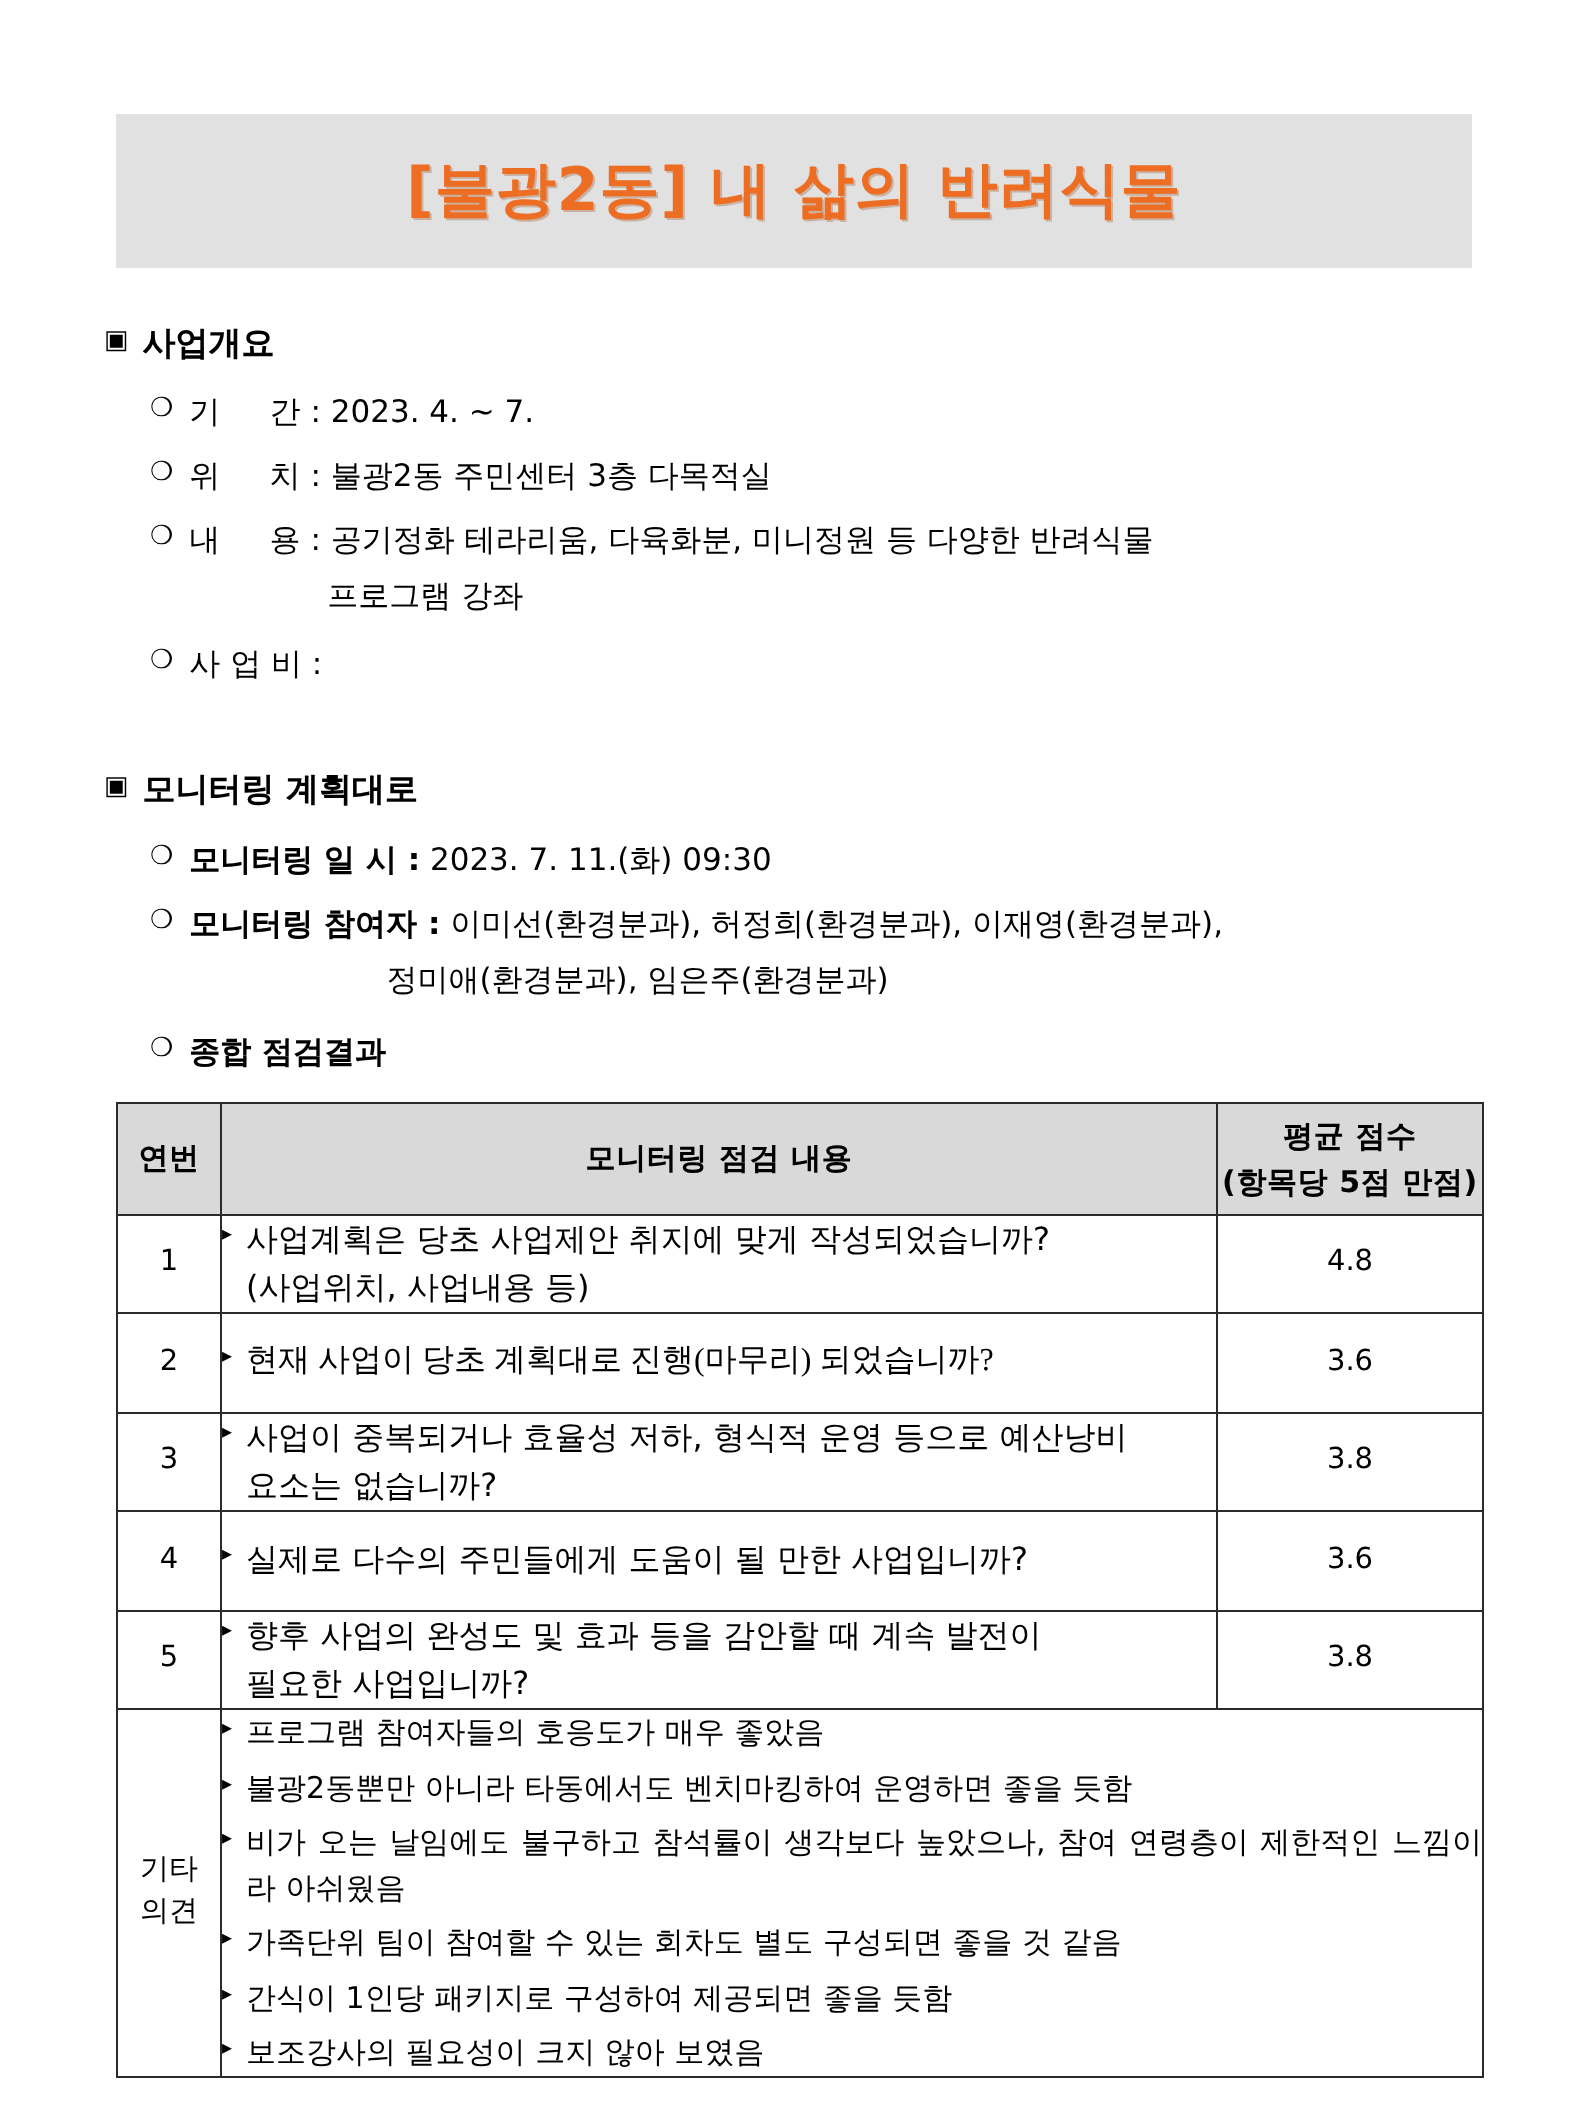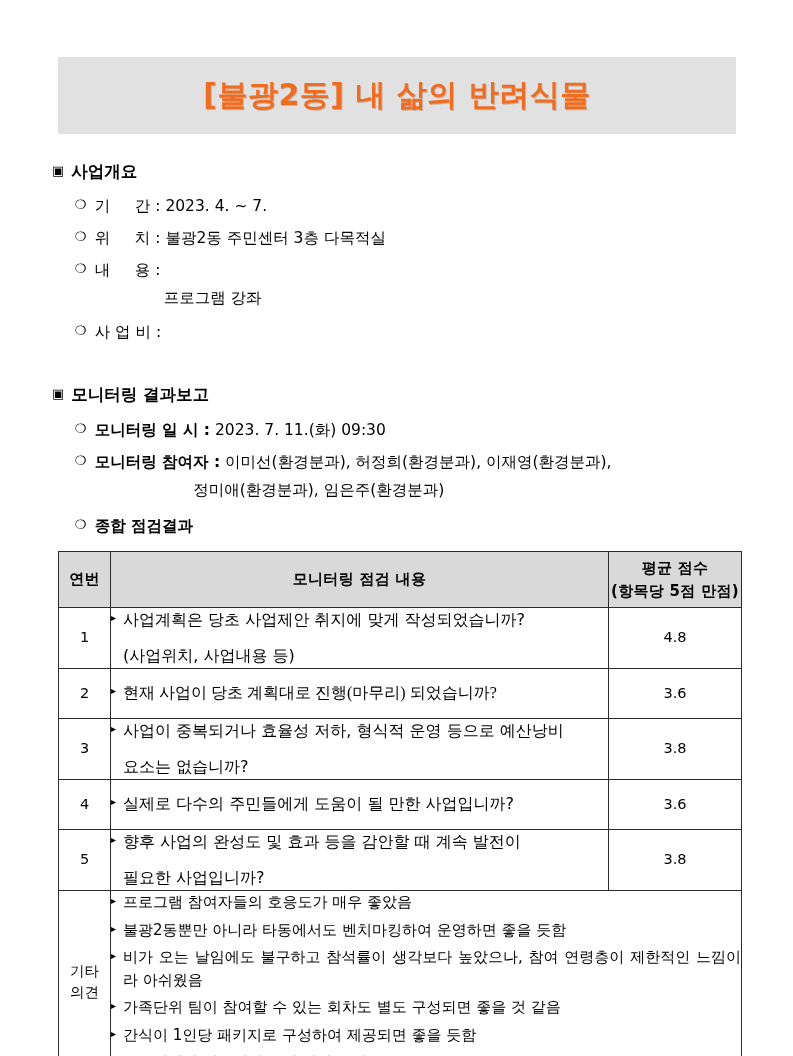--- a/index.html
+++ b/index.html
@@ -155,21 +155,21 @@
     margin-right: 7px;
     color: #000;
   }
   .q-text {
     flex: 1 1 auto;
     font-size: 16px;
     line-height: 1.5;
     text-align: justify;
     text-justify: inter-character;
   }
-  .q-text .l2 { display: block; margin-top: 12px; }
+  .q-text .l2 { display: block; }
 
   
   td.c-etc-label {
     text-align: center;
     font-size: 15px;
     line-height: 1.45;
     white-space: pre-line;
   }
   td.c-etc-body {
     padding: 7px 6px 7px 8px;
@@ -217,33 +217,34 @@
 
     <div class="item" style="margin-top:7px;">
       <span class="item-marker">❍</span>
       <span class="item-label spaced">위     치 :</span>
       <span class="item-value"> 불광2동 주민센터 3층 다목적실</span>
     </div>
 
     <div class="item" style="margin-top:7px;">
       <span class="item-marker">❍</span>
       <span class="item-label spaced">내     용 :</span>
+      <span class="item-value"> 공기정화 테라리움, 다육화분, 미니정원 등 다양한 반려식물</span>
     </div>
     <div class="item-cont" style="margin-top:3px;">                  프로그램 강좌</div>
 
     <div class="item" style="margin-top:9px;">
       <span class="item-marker">❍</span>
       <span class="item-label spaced">사 업 비 :</span>
     </div>
   </div>
 
   <div class="section" style="top:383px;">
     <div class="sec-head">
       <span class="sec-marker">▣</span>
-      <span>모니터링 결과보고</span>
+      <span>모니터링 계획대로</span>
     </div>
 
     <div class="item" style="margin-top:11px;">
       <span class="item-marker">❍</span>
       <span class="item-label bold">모니터링 일 시 :</span>
       <span class="item-value"> 2023. 7. 11.(화) 09:30</span>
     </div>
 
     <div class="item" style="margin-top:7px;">
       <span class="item-marker">❍</span>

